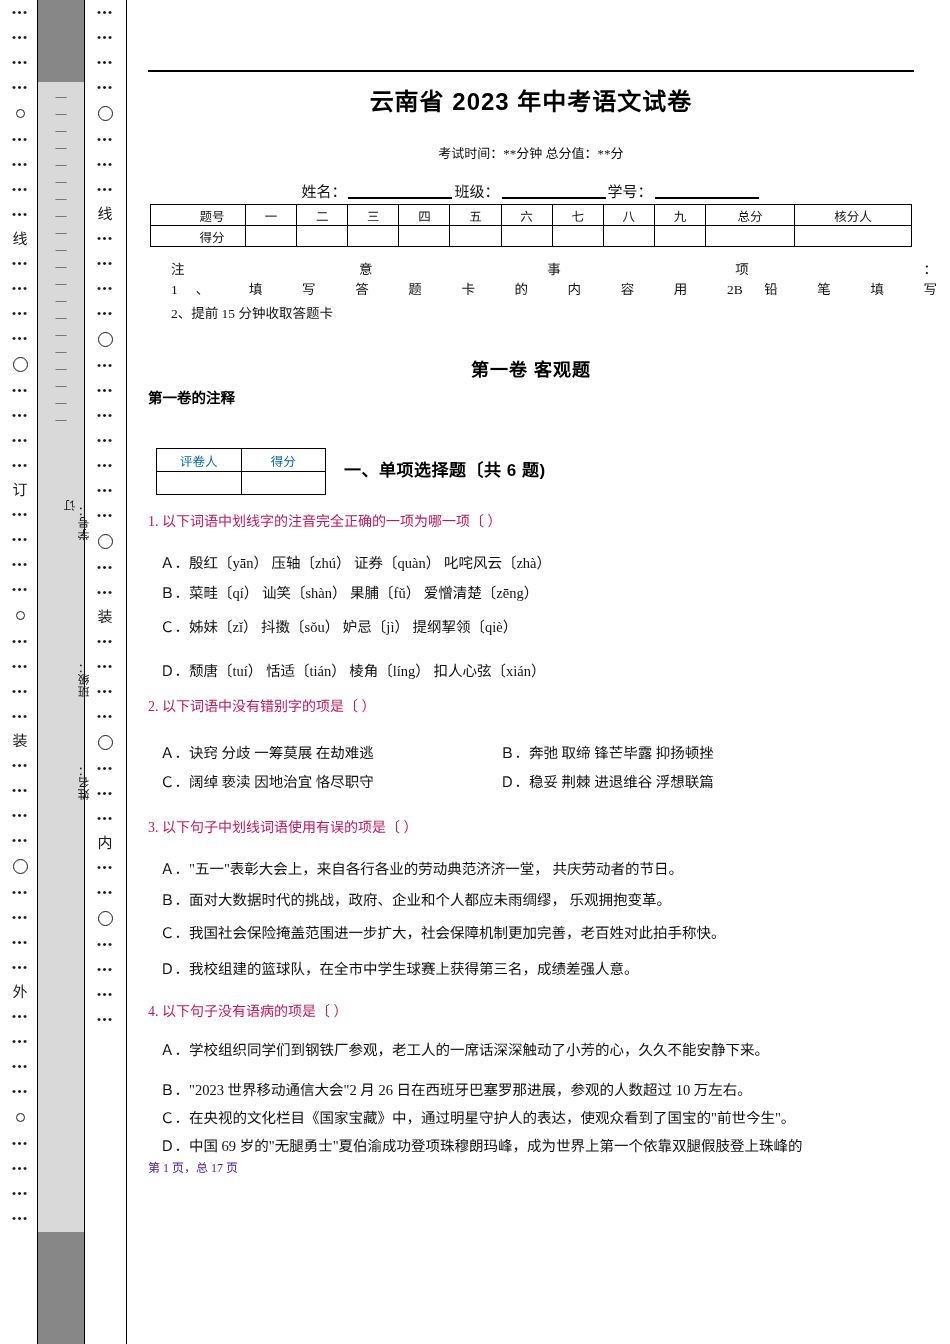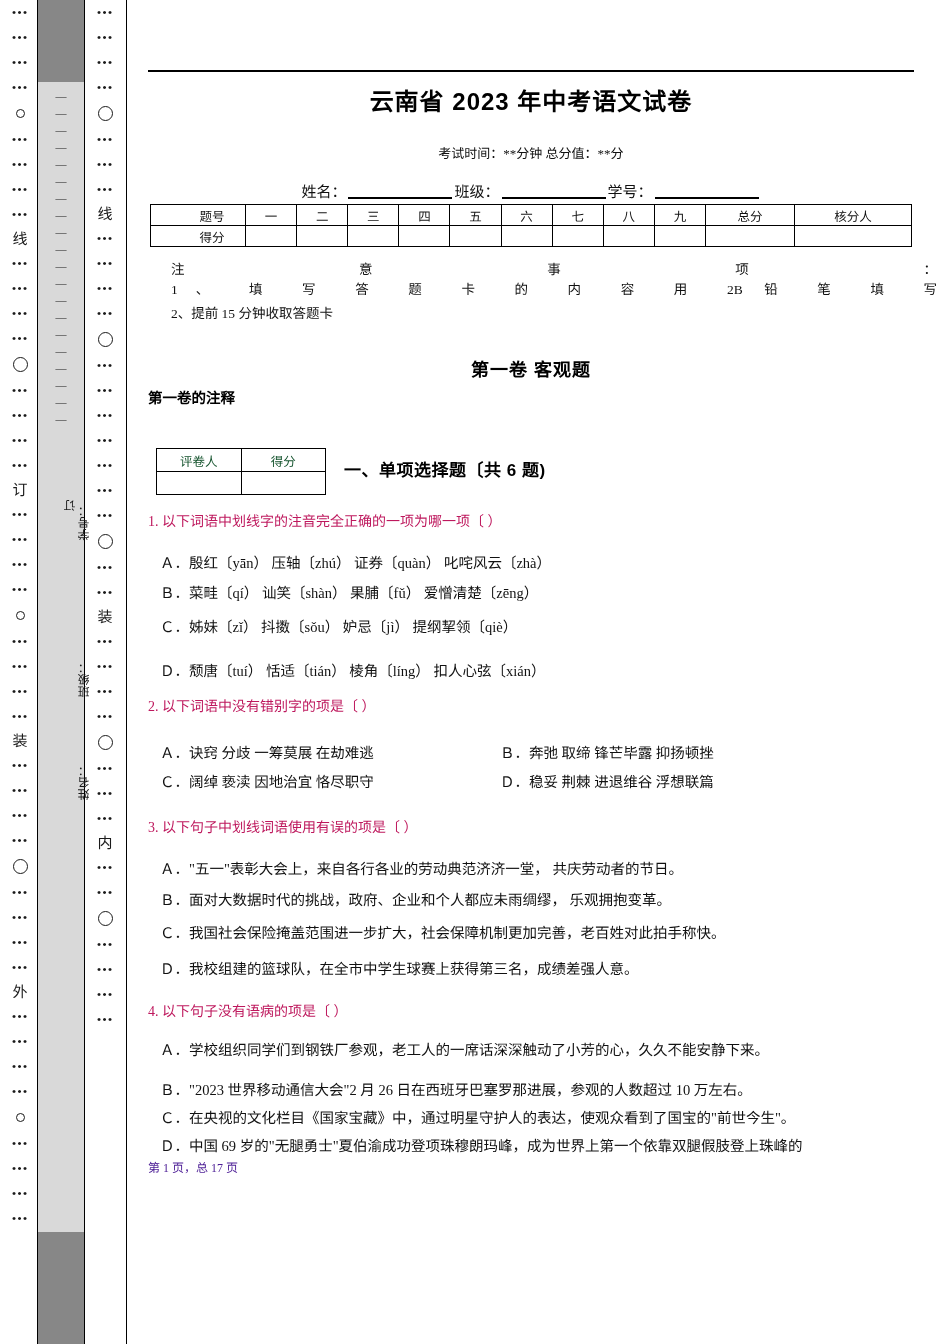--- a/index.html
+++ b/index.html
@@ -230,21 +230,21 @@
     left: 8px; top: 448px;
     width: 170px;
     border-collapse: collapse;
     table-layout: fixed;
   }
   table.grader-table td {
     border: 1px solid #000;
     height: 22px;
     text-align: center;
     font-size: 12.5px;
-    color: #14532d;
+    color: #0369a1;
     padding: 0;
   }
 
   .q-group-title {
     position: absolute;
     left: 196px; top: 456px;
     font-family: "Liberation Sans", sans-serif;
     font-weight: bold;
     font-size: 17px;
     color: #000;

